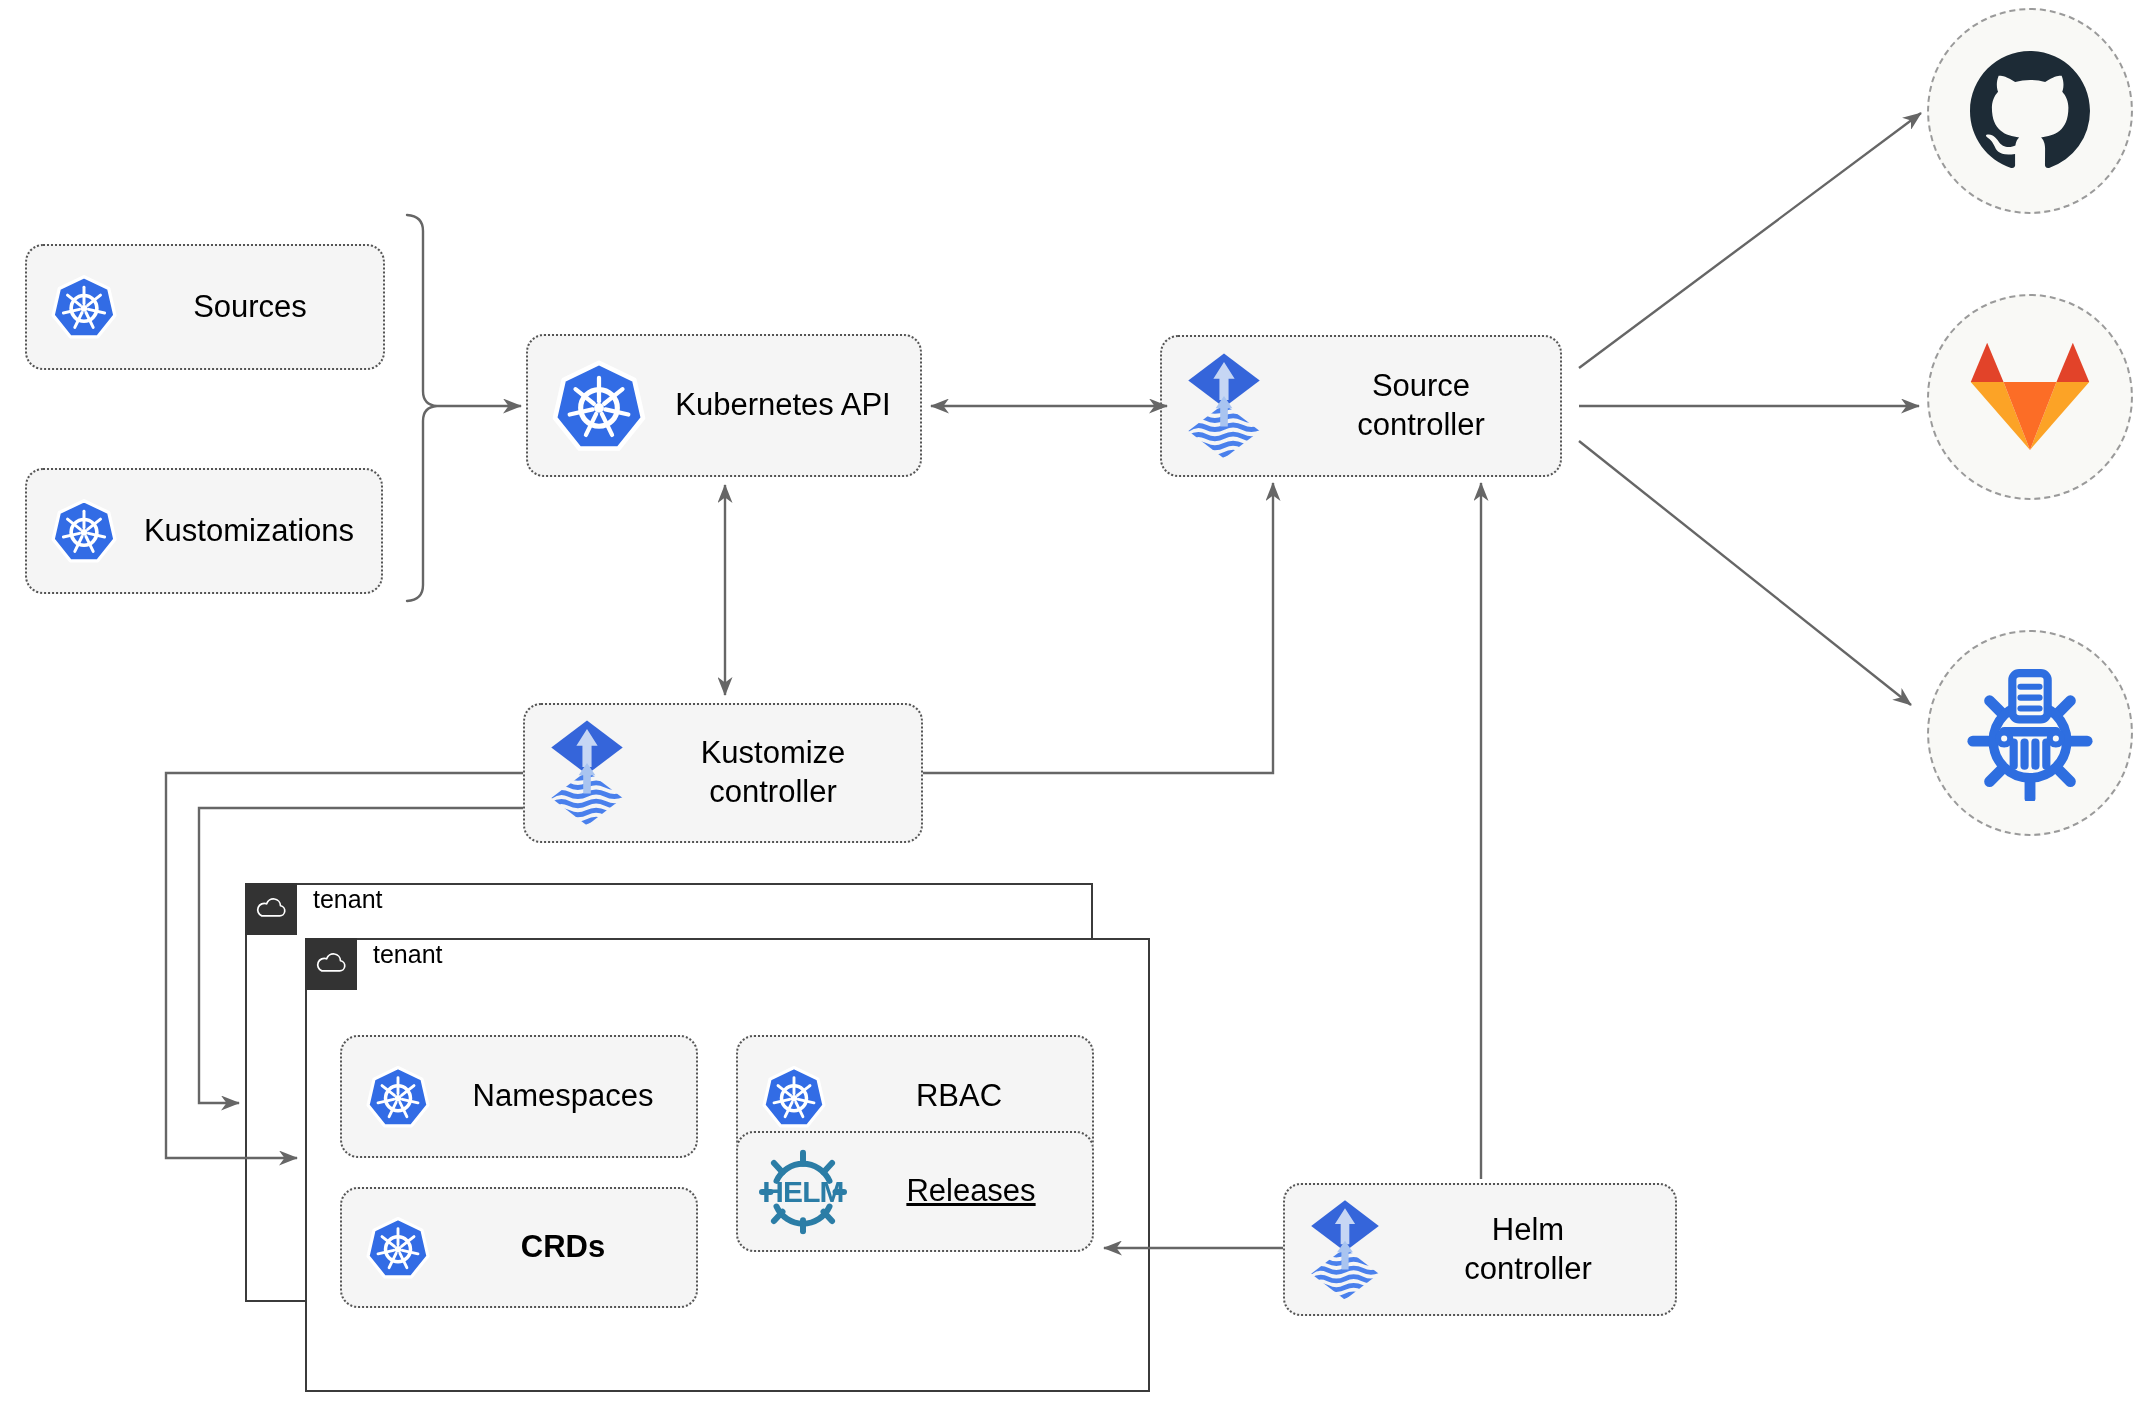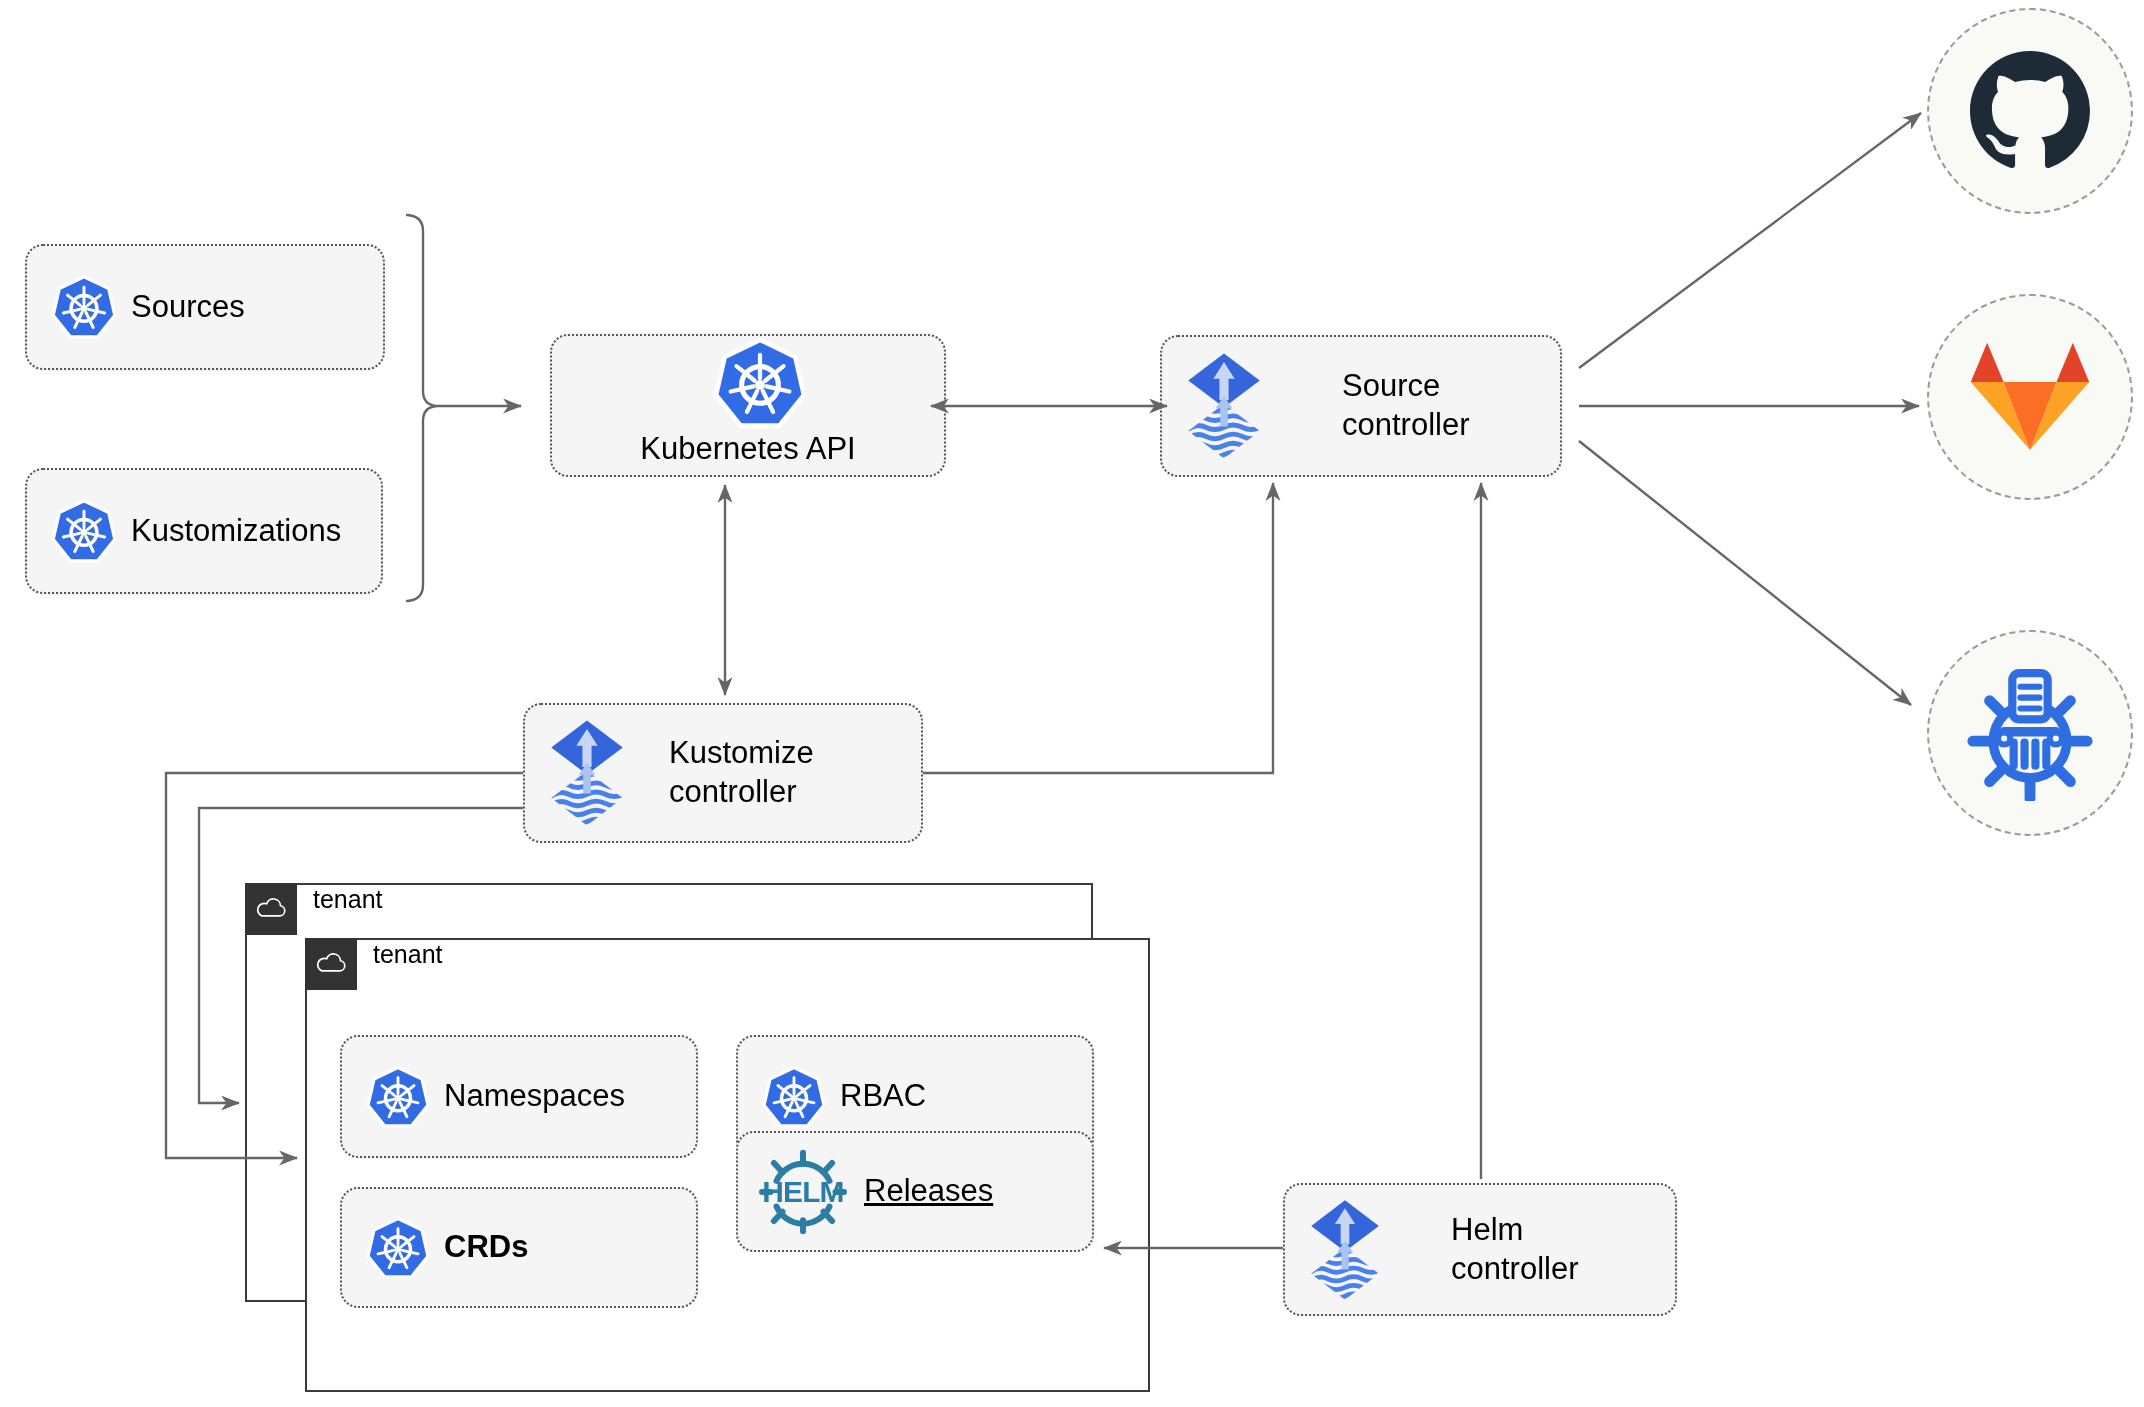--- a/index.html
+++ b/index.html
@@ -1,21 +1,21 @@
 <!DOCTYPE html>
 <html><head>
 <meta charset="utf-8">
 <style>
   html,body{margin:0;padding:0;background:#fff;}
   .canvas{position:relative;width:2144px;height:1407px;background:#ffffff;
           font-family:"Liberation Sans",sans-serif;overflow:hidden;}
   .node{position:absolute;background:#f5f5f5;border:2.2px dotted #545454;border-radius:18px;
         display:flex;align-items:center;z-index:2;box-sizing:border-box;}
   .node .ic{margin-left:24px;flex:0 0 auto;}
-  .node-label{flex:1;font-size:31px;line-height:1.25;color:#000;padding:0 14px;}
+  .node-label{flex:1;text-align:center;font-size:31px;line-height:1.25;color:#000;padding:0 14px;}
   .tenant{position:absolute;background:#ffffff;border:2px solid #3b3b3b;z-index:1;box-sizing:border-box;}
   .tenant-tag{position:absolute;left:-2px;top:-2px;width:52px;height:52px;background:#333333;
               display:flex;align-items:center;justify-content:center;}
   .tenant-label{position:absolute;left:66px;top:0;font-size:25px;color:#000;}
   .circle{position:absolute;width:206px;height:206px;border-radius:50%;
           border:2.4px dashed #9a9a9a;background:#f9f9f6;box-sizing:border-box;
           display:flex;align-items:center;justify-content:center;z-index:2;}
   svg.overlay{position:absolute;left:0;top:0;z-index:3;pointer-events:none;}
   .edge{stroke:#666666;stroke-width:2.4;fill:none;}
 </style>
@@ -105,21 +105,21 @@
     <div class="node-label">Sources</div>
   </div>
 
   <div class="node" style="left:25px;top:468px;width:358px;height:126px;">
     <svg class="ic" width="66" height="66" viewBox="0 0 100 100">
         <use href="#sym-k8s"></use>
       </svg>
     <div class="node-label">Kustomizations</div>
   </div>
 
-  <div class="node" style="left:550px;top:334px;width:396px;height:143px;flex-direction:column;">
+  <div class="node" style="left:526px;top:334px;width:396px;height:143px;">
     <svg class="ic" width="94" height="94" viewBox="0 0 100 100">
         <use href="#sym-k8s"></use>
       </svg>
     <div class="node-label">Kubernetes API</div>
   </div>
 
   <div class="node" style="left:1160px;top:335px;width:402px;height:142px;gap:20px;">
     <svg class="ic" width="76" height="108" viewBox="0 0 100 142">
         <use href="#sym-flux"></use>
       </svg>

